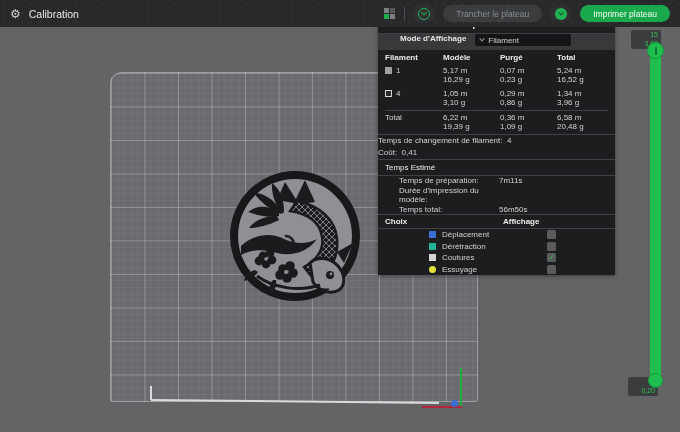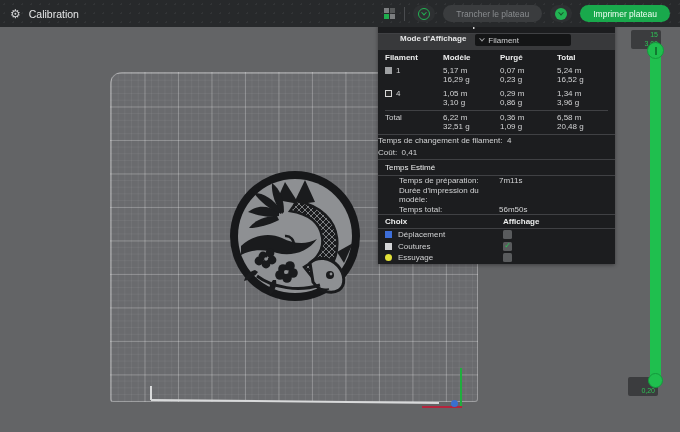--- a/index.html
+++ b/index.html
@@ -75,21 +75,21 @@
   .t-data { padding:2px 0 3px 0; line-height:9px; color:#d2d3d4; }
   .fil-cell { display:flex; align-items:center; gap:4px; }
   .swatch { width:7px; height:7px; display:inline-block; }
   .swatch.bordered { border:1px solid #d8d8d8; }
   .stat-line { padding:1px 0; line-height:10px; color:#d2d3d4; }
   .sec-head { padding:2px 7px; font-weight:normal; color:#eceded; line-height:11px; }
   .time-row { display:grid; grid-template-columns:100px 1fr; padding:0 21px; line-height:9.5px; color:#d2d3d4; }
   .opt-head { display:grid; grid-template-columns:118px 1fr; padding:1px 7px; font-weight:bold;
     color:#eceded; line-height:11px; }
   .opt-row { display:grid; grid-template-columns:13px 105px 1fr; align-items:center;
-    padding:0 7px; height:11.5px; color:#d2d3d4; }
+    padding:0 7px; height:11.5px; color:#d2d3d4;margin-left:44px; }
   .opt-swatch { width:7px; height:7px; }
   .opt-swatch.round { border-radius:50%; }
   .opt-swatch.dotted { background-image:radial-gradient(#f0d0da 0.6px, transparent 0.7px);
     background-size:2.5px 2.5px; }
   .chk { width:9px; height:9px; background:#595b5d; border-radius:1.5px;
     display:flex; align-items:center; justify-content:center; }
   .chk i { font-style:normal; font-size:8px; line-height:1; color:#29c455; display:none; }
   .chk.on i { display:block; }
 
   
@@ -233,21 +233,21 @@
           <span class="swatch bordered" style="background-color: rgb(42, 42, 42);"></span>
           <span>4</span>
         </span>
         <span><span>1,05 m</span><br><span>3,10 g</span></span>
         <span><span>0,29 m</span><br><span>0,86 g</span></span>
         <span><span>1,34 m</span><br><span>3,96 g</span></span>
       </div>
       <div class="sep"></div>
       <div class="t-row t-data">
         <span>Total</span>
-        <span><span>6,22 m</span><br><span>32,51 g</span></span>
+        <span><span>6,22 m</span><br><span>19,39 g</span></span>
         <span><span>0,36 m</span><br><span>1,09 g</span></span>
         <span><span>6,58 m</span><br><span>20,48 g</span></span>
       </div>
     </div>
 
     <div class="sep"></div>
     <div class="stat-line">
       <span>Temps de changement de filament:</span>&nbsp;
       <span>4</span>
     </div>
@@ -274,20 +274,25 @@
     <div class="sep"></div>
     <div class="opt-head">
       <span>Choix</span>
       <span>Affichage</span>
     </div>
     <div class="sep"></div>
 
     <div class="opt-row">
       <span class="opt-swatch" style="background-color: rgb(61, 110, 216);"></span>
       <span>Déplacement</span>
+      <span class="chk"></span>
+    </div>
+    <div class="opt-row">
+      <span class="opt-swatch" style="background-color: rgb(34, 179, 148);"></span>
+      <span>Dérétraction</span>
       <span class="chk"></span>
     </div>
     <div class="opt-row">
       <span class="opt-swatch" style="background-color: rgb(212, 212, 214);"></span>
       <span>Coutures</span>
       <span class="chk on">
           <i>✓</i>
         </span>
     </div>
     <div class="opt-row">

